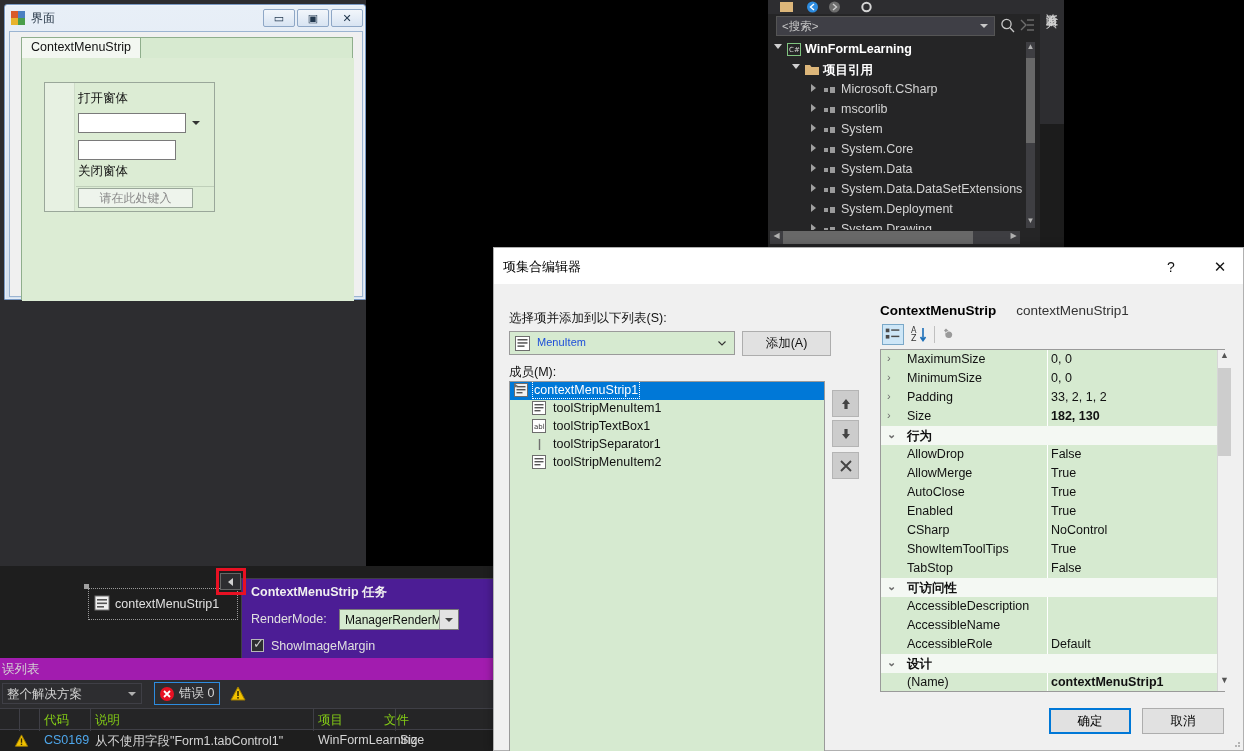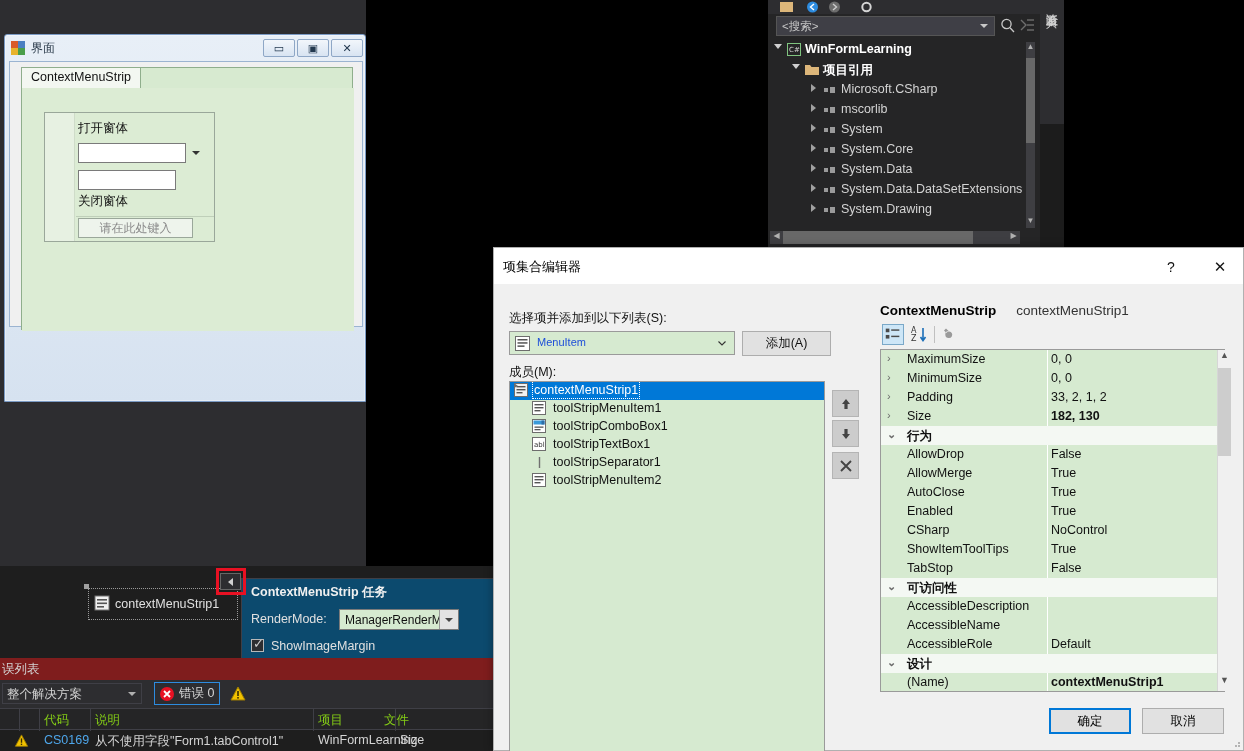--- a/index.html
+++ b/index.html
@@ -13,23 +13,23 @@
   }
   .abs { position:absolute; }
 
   
   #vs-shell { left:0; top:0; width:1244px; height:751px; background:#1e1e1e; }
 
   
   #designer-canvas { left:0; top:0; width:768px; height:566px; background:#2d2d30; }
 
   
-  #form-window { left:4px; top:4px; width:362px; height:368px;
+  #form-window { left:4px; top:4px; width:362px; height:296px;
      background:linear-gradient(#e8eff7,#d6e2f0); border:1px solid #7a9ac4;
-     border-radius:3px 3px 0 0; box-shadow:0 0 0 1px rgba(255,255,255,.35) inset;margin-top:30px; }
+     border-radius:3px 3px 0 0; box-shadow:0 0 0 1px rgba(255,255,255,.35) inset; }
   #form-titlebar { position:absolute; left:0; top:0; width:100%; height:26px; }
   #form-icon { left:6px; top:6px; width:14px; height:14px; }
   #form-title { left:26px; top:5px; font-size:12px; color:#2a3a4a; font-family:"Liberation Sans",sans-serif; }
   .winbtn { top:4px; width:32px; height:18px; border:1px solid #8ea7c6;
      background:linear-gradient(#f2f6fb,#d8e4f2); border-radius:2px;
      display:flex; align-items:center; justify-content:center; font-size:11px; color:#23394f; }
   #btn-min { left:258px; } #btn-max { left:292px; } #btn-close { left:326px; }
   #form-client { left:4px; top:26px; width:354px; height:266px; background:#f0f0f0; border:1px solid #9bb4d1; }
 
   
@@ -79,21 +79,21 @@
 
   
   #toolbox-tab { left:1040px; top:0; width:24px; height:124px; background:#2d2d30; }
   #toolbox-text { position:absolute; left:3px; top:4px; writing-mode:vertical-rl;
      font-size:12px; color:#d4d4d4; letter-spacing:1px; }
   #black-right { left:1064px; top:0; width:180px; height:250px; background:#000; }
   #black-gap { left:366px; top:0; width:402px; height:566px; background:#000; }
   #black-strip { left:1040px; top:124px; width:204px; height:126px; background:#1c1c1c; }
 
   
-  #tasks-panel { left:241px; top:578px; width:254px; height:110px; background:#0c4a6e;
+  #tasks-panel { left:241px; top:578px; width:254px; height:110px; background:#4c1d95;
      border:1px solid #3f3f46; }
   #tasks-title { position:absolute; left:9px; top:5px; font-size:12.5px; font-weight:bold; color:#f0f0f0; }
   #rm-label { position:absolute; left:9px; top:33px; font-size:12.5px; color:#e0e0e0; }
   #rm-combo { position:absolute; left:97px; top:30px; width:120px; height:21px; background:#d6ead0; border:1px solid #7a7a7a; }
   #rm-combo-text { position:absolute; left:5px; top:3px; font-size:12px; color:#111; }
   #rm-combo-btn { position:absolute; right:0; top:0; width:19px; height:19px; background:#e3e3e3;
      border-left:1px solid #9a9a9a; display:flex; align-items:center; justify-content:center; }
   .chkrow { position:absolute; left:9px; font-size:12.5px; color:#e0e0e0; }
   #chk1 { top:60px; } #chk2 { top:84px; }
   .cbox { display:inline-block; width:13px; height:13px; background:#2d2d30; border:1px solid #b8b8b8;
@@ -109,21 +109,21 @@
   #smarttag-btn { left:220px; top:573px; width:21px; height:17px; background:#2d2d30; border:1px solid #666;
      display:flex; align-items:center; justify-content:center; }
 
   
   .redbox { border:3px solid #e81123; }
   #red1 { left:216px; top:568px; width:30px; height:27px; }
   #red2 { left:236px; top:681px; width:69px; height:28px; }
 
   
   #errlist { left:0; top:658px; width:495px; height:93px; background:#1e1e1e; }
-  #err-tabstrip { position:absolute; left:0; top:0; width:495px; height:22px; background:#7f1d1d; }
+  #err-tabstrip { position:absolute; left:0; top:0; width:495px; height:22px; background:#a21caf; }
   #err-tabtitle { position:absolute; left:2px; top:3px; font-size:12.5px; color:#d4d4d4; }
   #err-toolbar { position:absolute; left:0; top:22px; width:495px; height:28px; background:#2d2d30; }
   #err-scope { position:absolute; left:2px; top:3px; width:140px; height:21px; background:#2d2d30; border:1px solid #3f3f46; }
   #err-scope-text { position:absolute; left:4px; top:2px; font-size:12.5px; color:#d4d4d4; }
   #err-scope-arrow { position:absolute; right:5px; top:8px; width:0;height:0;
      border-left:4px solid transparent;border-right:4px solid transparent;border-top:4px solid #b0b0b0; }
   #err-errbtn { position:absolute; left:154px; top:2px; width:66px; height:23px; border:1px solid #2d8ce0;
      background:#2d2d30; display:flex; align-items:center; padding-left:4px; }
   #err-err-ico { width:16px; height:16px; margin-right:4px; }
   #err-err-text { font-size:12.5px; color:#d4d4d4; }
@@ -341,20 +341,28 @@
               <rect x="7" y="4" width="5" height="6" fill="#9a9a9a"></rect>
             </svg></span>
           <span class="lbl" style="left:71px;">System.Data.DataSetExtensions</span>
         </div>
         <div class="tnode">
           <span class="tw tri" style="left:41px"></span>
           <span class="tw" style="left:53px;top:3px"><svg width="13" height="13" viewBox="0 0 13 13">
               <rect x="1" y="5" width="4" height="4" fill="#9a9a9a"></rect>
               <rect x="7" y="4" width="5" height="6" fill="#9a9a9a"></rect>
             </svg></span>
+          <span class="lbl" style="left:71px;">System.Deployment</span>
+        </div>
+        <div class="tnode">
+          <span class="tw tri" style="left:41px"></span>
+          <span class="tw" style="left:53px;top:3px"><svg width="13" height="13" viewBox="0 0 13 13">
+              <rect x="1" y="5" width="4" height="4" fill="#9a9a9a"></rect>
+              <rect x="7" y="4" width="5" height="6" fill="#9a9a9a"></rect>
+            </svg></span>
           <span class="lbl" style="left:71px;">System.Drawing</span>
         </div>
       </div>
 
     <div class="abs" id="sln-vscroll">
       <div id="sln-up">▲</div>
       <div id="sln-vthumb"></div>
       <div id="sln-down">▼</div>
     </div>
   </div>
@@ -496,30 +504,20 @@
               <rect x="0.5" y="0.5" width="13" height="13" fill="#fff" stroke="#6d6d6d"></rect>
               <rect x="2.5" y="3" width="9" height="1.4" fill="#555"></rect>
               <rect x="2.5" y="6" width="9" height="1.4" fill="#555"></rect>
               <rect x="2.5" y="9" width="6" height="1.4" fill="#555"></rect>
             </svg></span>
           <span class="mlbl">toolStripMenuItem1</span>
         </div>
         <div class="mrow child">
           <span class="mico"><svg width="15" height="15" viewBox="0 0 15 15">
               <rect x="0.5" y="0.5" width="13" height="13" fill="#fff" stroke="#6d6d6d"></rect>
-              <rect x="1.5" y="1.5" width="11" height="4" fill="#3a9ad9"></rect>
-              <rect x="9.5" y="1.5" width="3" height="4" fill="#2d6ea8"></rect>
-              <rect x="2.5" y="7.5" width="9" height="1.3" fill="#555"></rect>
-              <rect x="2.5" y="10" width="6" height="1.3" fill="#555"></rect>
-            </svg></span>
-          <span class="mlbl">toolStripComboBox1</span>
-        </div>
-        <div class="mrow child">
-          <span class="mico"><svg width="15" height="15" viewBox="0 0 15 15">
-              <rect x="0.5" y="0.5" width="13" height="13" fill="#fff" stroke="#6d6d6d"></rect>
               <text x="2" y="10" font-size="7" fill="#333" font-family="DejaVu Sans">abl</text>
             </svg></span>
           <span class="mlbl">toolStripTextBox1</span>
         </div>
         <div class="mrow child">
           <span class="mico"><svg width="15" height="15" viewBox="0 0 15 15">
               <rect x="6.8" y="2" width="1.4" height="11" fill="#707070"></rect>
             </svg></span>
           <span class="mlbl">toolStripSeparator1</span>
         </div>

